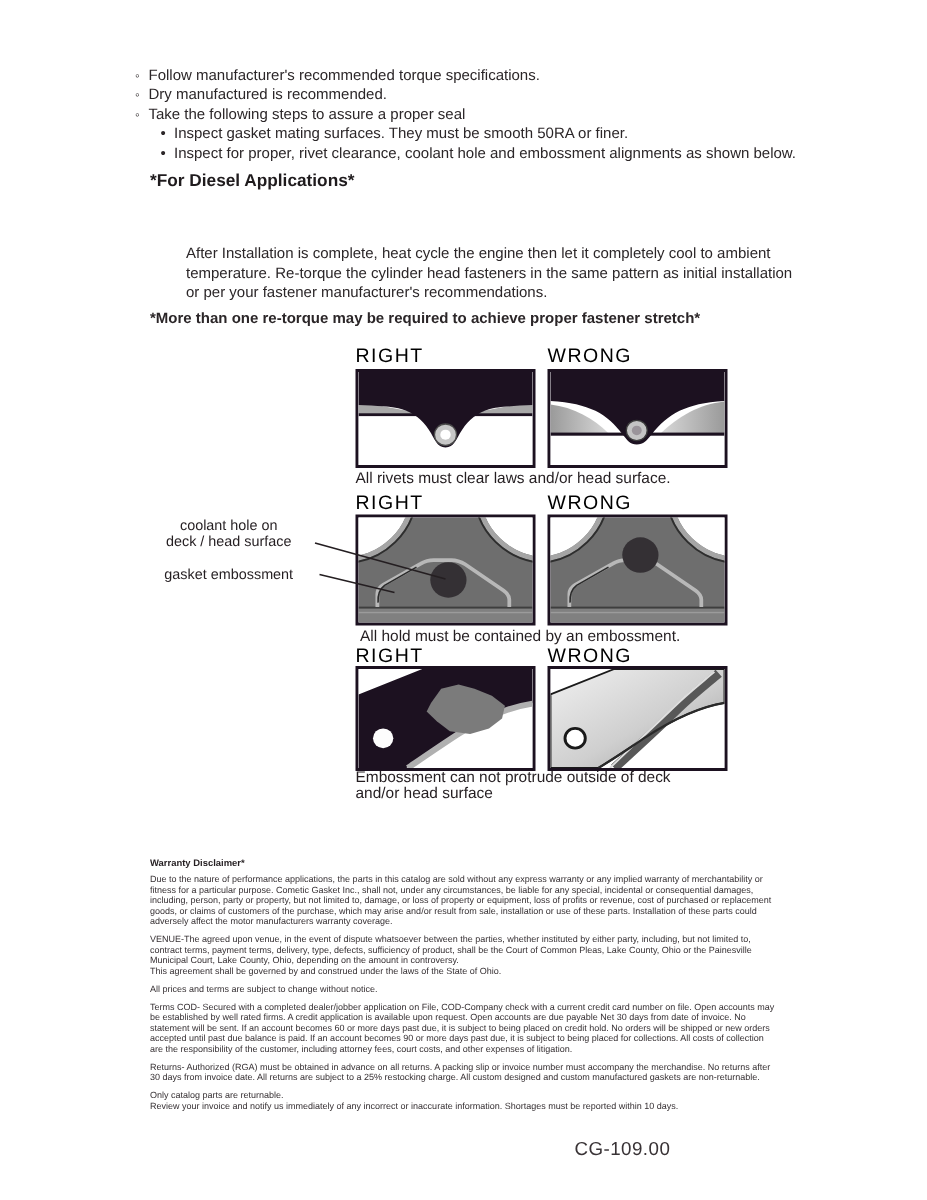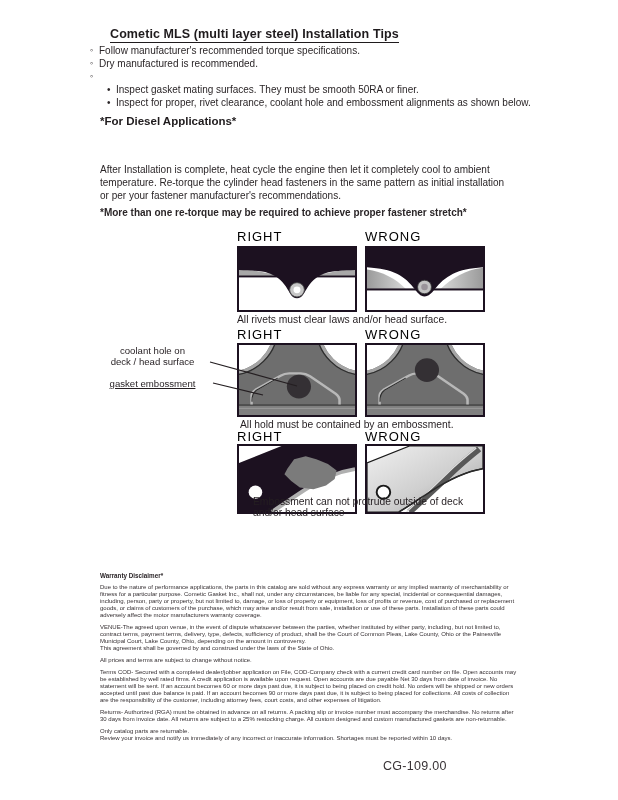--- a/index.html
+++ b/index.html
@@ -14,52 +14,52 @@
     border-bottom:1.5px solid #1f1b1d;padding-bottom:1px;letter-spacing:.1px;
   }
   .bullets{left:90px;top:44px;font-size:10px;line-height:13px;width:470px;}
   .b-row{display:flex;align-items:flex-start;}
   .b-mark{width:9px;flex:0 0 9px;font-size:9px;line-height:13px;color:#2b2628;}
   .b-sub{margin-left:17px;}
   .b-sub .b-mark{font-size:10px;}
   .h2{left:100px;top:115px;font-size:11.5px;font-weight:bold;color:#1f1b1d;}
   .para{left:100px;font-size:10px;line-height:12.9px;width:440px;}
   .p1{top:133px;}
-  .p2{top:164px;}
+  .p2{top:164px;margin-left:24px;}
   .p3{top:207px;font-weight:bold;}
   .dg-label{font-size:13px;letter-spacing:1px;width:120px;text-align:left;color:#000000;}
   .dg-box{width:120px;height:66px;border:2px solid #1c1120;box-sizing:border-box;background:#fff;}
   .dg-box svg{display:block;width:100%;height:100%;}
   .box-r2{height:74px;}
   .box-r3{height:70px;}
   .caption{font-size:10.3px;line-height:11px;color:#241e21;}
   .ann{font-size:9.6px;line-height:11px;text-align:center;width:115px;color:#241e21;}
   .warr-h{left:100px;top:572px;font-size:6.3px;font-weight:bold;color:#241e21;}
   .warr{left:100px;top:584px;width:445px;font-size:6px;line-height:7px;color:#363033;}
   .warr p{margin:0 0 5px 0;white-space:pre-line;}
   .pagecode{left:383px;top:759px;font-size:12.5px;letter-spacing:.3px;color:#393336;}
 </style>
 </head>
 <body>
 
 <div class="page">
 
-  <div class="abs title">Cometic MLS (multi layer steel) Installation Tips</div>
 
   <div class="abs bullets">
     <div class="b-row">
       <span class="b-mark">◦</span>
       <span>Follow manufacturer's recommended torque specifications.</span>
     </div>
     <div class="b-row">
       <span class="b-mark">◦</span>
       <span>Dry manufactured is recommended.</span>
     </div>
     <div class="b-row">
       <span class="b-mark">◦</span>
+      <span>Take the following steps to assure a proper seal</span>
     </div>
     <div class="b-row b-sub">
       <span class="b-mark">•</span>
       <span>Inspect gasket mating surfaces.  They must be smooth 50RA or finer.</span>
     </div>
     <div class="b-row b-sub">
       <span class="b-mark">•</span>
       <span>Inspect for proper, rivet clearance, coolant hole and embossment alignments as shown below.</span>
     </div>
   </div>
@@ -105,21 +105,21 @@
       <circle cx="59.5" cy="41.5" r="3.4" fill="#9a949a"></circle>
     </svg>
   </div>
   <div class="abs caption" style="left:237px;top:314px;">All rivets must clear laws and/or head surface.</div>
 
   <div class="abs dg-label" style="left:237px;top:327px;">RIGHT</div>
   <div class="abs dg-label" style="left:365px;top:327px;">WRONG</div>
 
   <div class="abs ann pre" style="left:95px;top:345px;">coolant hole on
 deck / head surface</div>
-  <div class="abs ann" style="left:95px;top:378px;text-decoration:underline;">gasket embossment</div>
+  <div class="abs ann" style="left:95px;top:378px;">gasket embossment</div>
 
   <div class="abs dg-box box-r2" style="left:237px;top:343px;">
     <svg viewBox="0 0 120 74" preserveAspectRatio="none">
       <rect width="120" height="74" fill="#6e6e6e"></rect>
       <rect x="0" y="63.5" width="120" height="10.5" fill="#808080"></rect>
       <rect x="0" y="62.8" width="120" height="1.4" fill="#3e3e3e"></rect>
       <rect x="0" y="66.5" width="120" height="1" fill="#9b9b9b"></rect>
       <circle cx="-10" cy="-18" r="46" fill="#ffffff"></circle>
       <circle cx="-10" cy="-18" r="47.6" fill="none" stroke="#a5a5a5" stroke-width="3.4"></circle>
       <circle cx="-10" cy="-18" r="50" fill="none" stroke="#2e2e2e" stroke-width="1.3"></circle>
@@ -178,21 +178,21 @@
         </linearGradient>
       </defs>
       <rect width="120" height="70" fill="#ffffff"></rect>
       <path d="M0,18 L44,0 L120,0 L120,24 C102,27 84,36 66,48 C52,57.5 42,64.5 33,70 L0,70 Z" fill="url(#w3b)" stroke="#1a1a1a" stroke-width="1.3"></path>
       <path d="M44,70 C58,57 74,42 88,28 C98,18 108,10 116,3" fill="none" stroke="#585858" stroke-width="6.5"></path>
       <path d="M41,70 C55,56 71,41 85,27 C95,17 105,9 113,2" fill="none" stroke="#dedede" stroke-width="1.4"></path>
       <path d="M33,70 C42,64.5 52,57.5 66,48 C84,36 102,27 120,24" fill="none" stroke="#2a2a2a" stroke-width="1.6"></path>
       <circle cx="17" cy="49" r="7" fill="#ffffff" stroke="#1a1a1a" stroke-width="2"></circle>
     </svg>
   </div>
-  <div class="abs caption pre" style="left:237px;top:496px;margin-left:16px;">Embossment can not protrude outside of deck
+  <div class="abs caption pre" style="left:237px;top:513px;">Embossment can not protrude outside of deck
 and/or head surface</div>
 
   <div class="abs warr-h">Warranty Disclaimer*</div>
   <div class="abs warr">
     <p>Due to the nature of performance applications, the parts in this catalog are sold without any express warranty or any implied warranty of merchantability or
 fitness for a particular purpose.  Cometic Gasket Inc., shall not, under any circumstances, be liable for any special, incidental or consequential damages,
 including, person, party or property, but not limited to, damage, or loss of property or equipment, loss of profits or revenue, cost of purchased or replacement
 goods, or claims of customers of the purchase, which may arise and/or result from sale, installation or use of these parts.  Installation of these parts could
 adversely affect the motor manufacturers warranty coverage.</p>
     <p>VENUE-The agreed upon venue, in the event of dispute whatsoever between the parties, whether instituted by either party, including, but not limited to,

